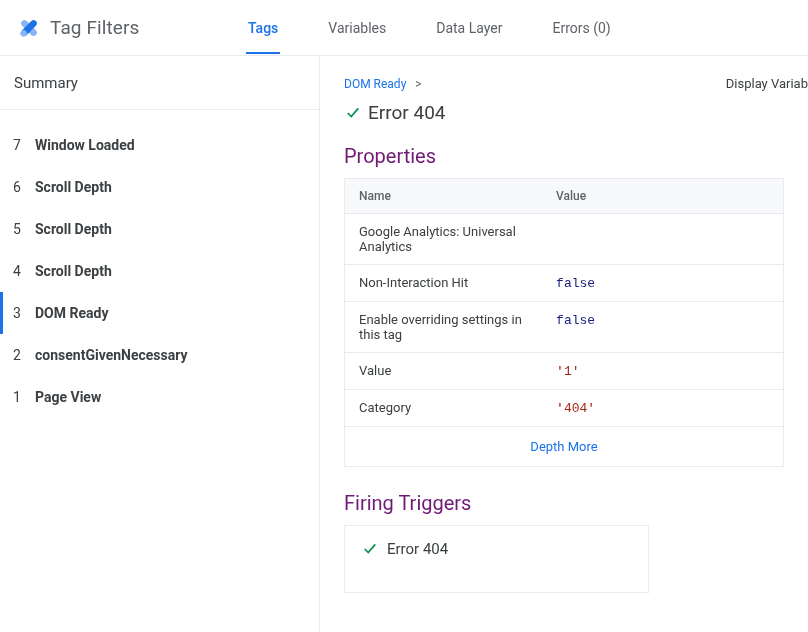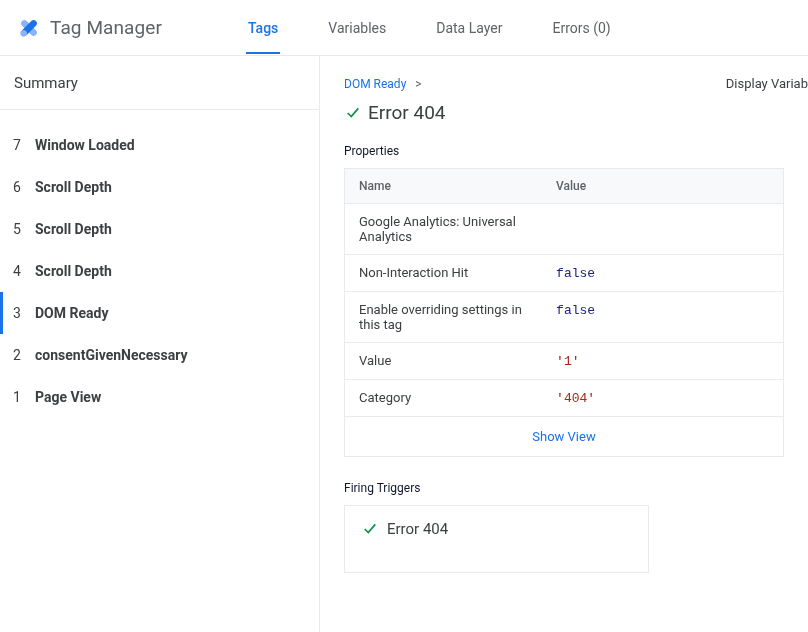--- a/index.html
+++ b/index.html
@@ -22,21 +22,21 @@
 
   .detail { flex: 1; padding: 20px 0 0 24px; overflow: auto; position: relative; }
   .breadcrumb-row { display: flex; align-items: center; justify-content: space-between; padding-right: 0; }
   .breadcrumb { font-size: 12px; color: #1a73e8; }
   .breadcrumb .sep { color: #5f6368; padding: 0 6px; }
   .display-var { font-size: 13px; color: #3c4043; white-space: nowrap; }
 
   .tag-title-row { display: flex; align-items: center; gap: 6px; margin: 10px 0 20px; }
   .tag-title { font-size: 19px; color: #3c4043; }
 
-  .section-head { font-size: 12px; color: #0f172a; margin: 19px 0 10px; font-weight: 400; }
+  .section-head { font-size: 20px; color: #701a75; margin: 19px 0 10px; font-weight: 400; }
 
   .props-table { border: 1px solid #e8eaed; border-radius: 0; width: calc(100% - 4px); max-width: 440px; min-width: 420px; }
   .props-hrow { display: flex; background: #f8f9fa; border-bottom: 1px solid #e8eaed; }
   .props-hrow .cell { font-size: 12px; color: #5f6368; font-weight: 500; }
   .props-row { display: flex; border-bottom: 1px solid #e8eaed; }
   .props-row:last-of-type { border-bottom: 0; }
   .cell { padding: 10px 14px; font-size: 13px; color: #3c4043; }
   .cell.name { width: 45%; }
   .cell.value { width: 55%; }
   .code { font-family: "Courier New", monospace; color: #1a237e; font-size: 13px; }
@@ -58,21 +58,21 @@
 
 <div class="header">
   <div class="logo-wrap">
     <svg viewBox="0 0 48 48">
       <g transform="rotate(45 24 24)">
         <rect x="6" y="18" width="36" height="12" rx="6" fill="#8ab4f8"></rect>
         <rect x="18" y="6" width="12" height="36" rx="6" fill="#1a73e8"></rect>
         <circle cx="24" cy="38" r="6" fill="#8ab4f8"></circle>
       </g>
     </svg>
-    <span class="product-title">Tag Manager</span>
+    <span class="product-title">Tag Filters</span>
   </div>
   <div class="tabs" id="tabs">
       <div class="tab active">Tags</div>
       <div class="tab">Variables</div>
       <div class="tab">Data Layer</div>
       <div class="tab">Errors (0)</div>
     </div>
 </div>
 
 <div class="main">
@@ -148,21 +148,21 @@
           </div>
           <div class="props-row">
             <div class="cell name">Value</div>
             <div class="cell value"><span class="code str">'1'</span></div>
           </div>
           <div class="props-row">
             <div class="cell name">Category</div>
             <div class="cell value"><span class="code str">'404'</span></div>
           </div>
         </div>
-      <div class="show-more">Show View</div>
+      <div class="show-more">Depth More</div>
     </div>
 
     <div class="section-head" style="margin-top:24px;">Firing Triggers</div>
     <div class="trigger-card">
       <div class="trigger-title-row">
         <span class="check-icon">
           <svg viewBox="0 0 24 24">
               <path fill="none" stroke="#0d904f" stroke-width="3" d="M3 12l6 6L21 4"></path>
             </svg>
         </span>

